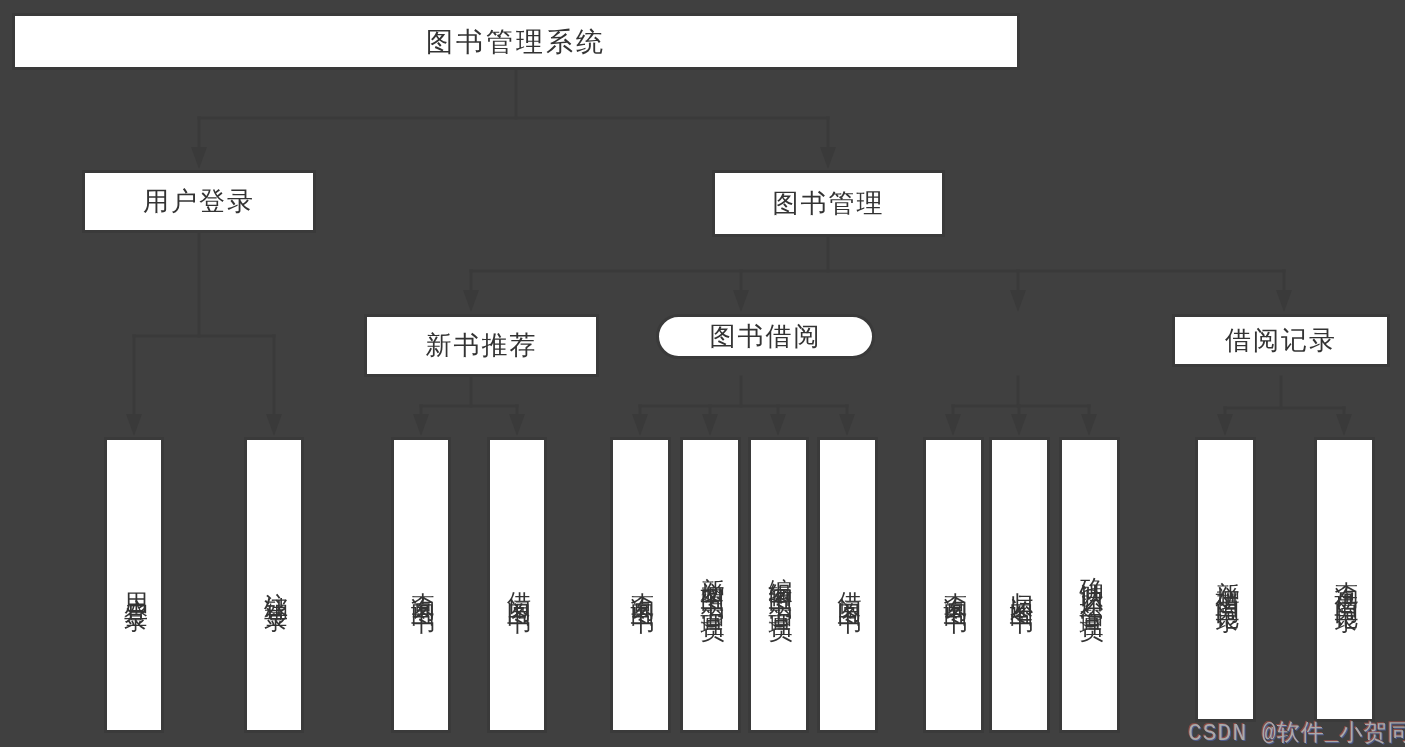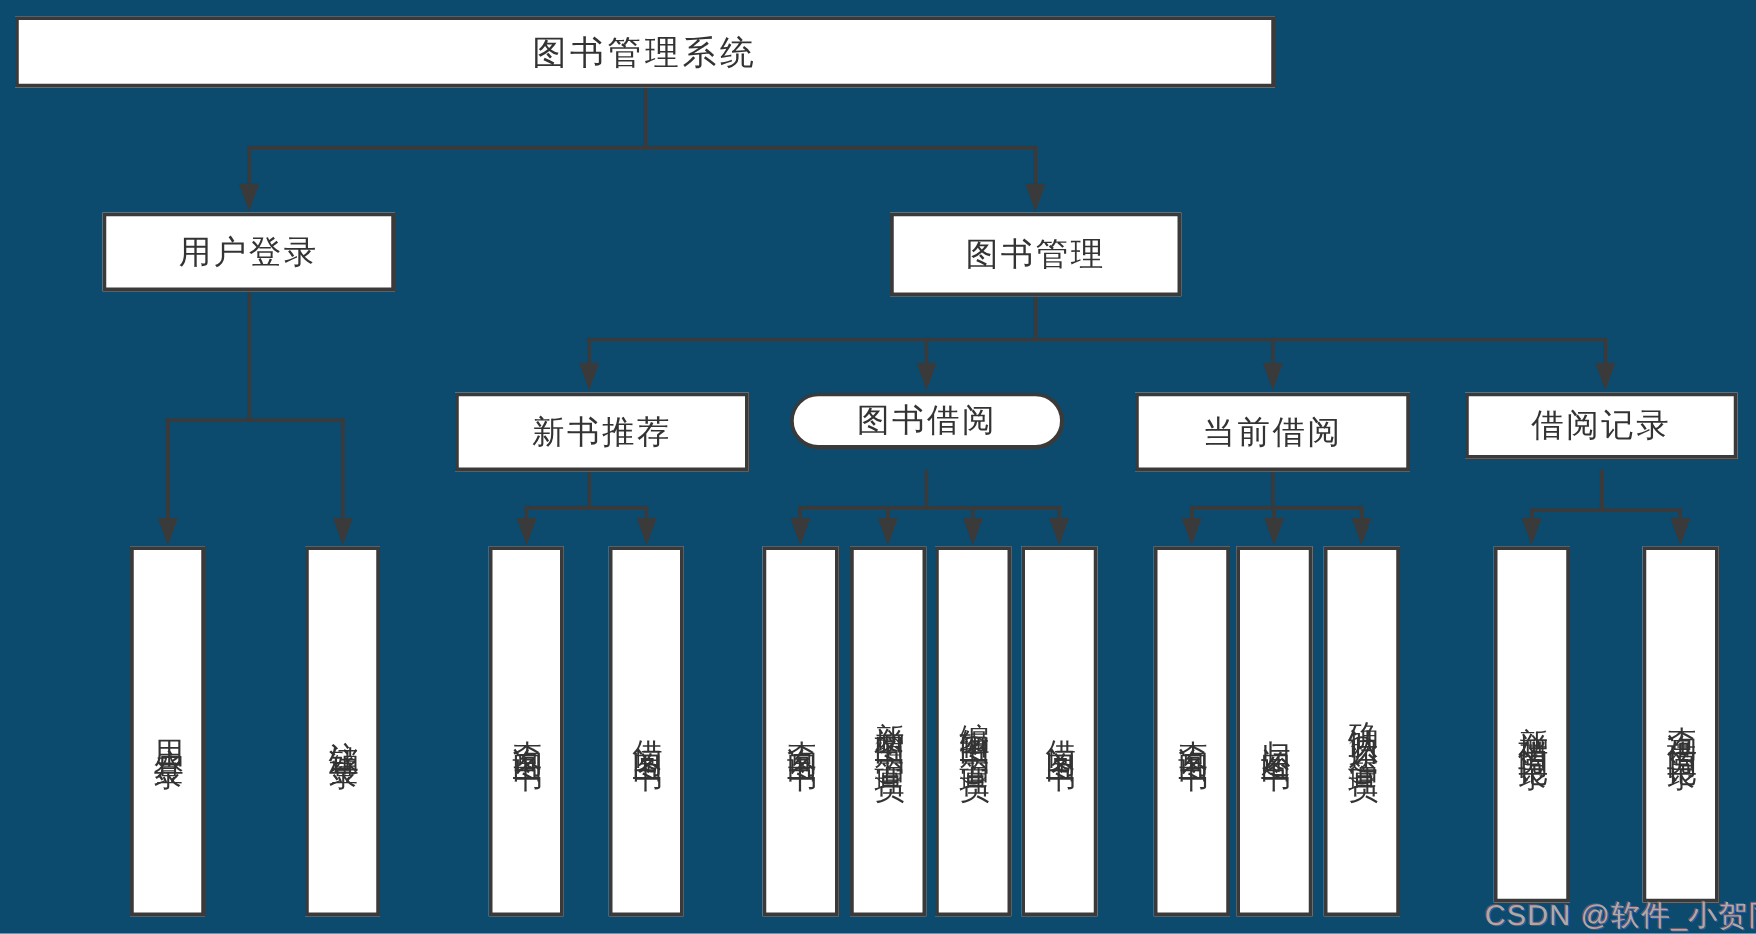--- a/index.html
+++ b/index.html
@@ -1,21 +1,21 @@
 <!DOCTYPE html>
 <html><head>
 <meta charset="utf-8">
 <style>
   html, body { margin: 0; padding: 0; background: #ffffff; }
   #stage {
     position: relative;
     width: 1405px;
     height: 747px;
-    background: #0c4a6e;
-    font-family: Liberation Sans, sans-serif;
+    background: #404040;
+    font-family: Liberation Mono, monospace;
     overflow: hidden;
   }
   #connectors {
     position: absolute;
     left: 0; top: 0;
     width: 1405px; height: 747px;
     pointer-events: none;
   }
   .node {
     position: absolute;
@@ -125,22 +125,21 @@
       <polygon points="1336,414 1352,414 1344,436"></polygon>
     </g>
   </svg>
 
   <div class="node root-node" style="left:12px; top:13px; width:1008px; height:57px;">图书管理系统</div>
 
   <div class="node h-node" style="left:82px; top:170px; width:234px; height:63px;">用户登录</div>
   <div class="node h-node" style="left:712px; top:170px; width:233px; height:67px;">图书管理</div>
 
   <div class="node h-node" style="left:364px; top:314px; width:235px; height:63px;">新书推荐</div>
-  <div class="node h-node" style="left:632px; top:314px; width:219px; height:45px;border-radius:30px;">图书借阅</div>
-  <div class="node h-node" style="left:908px; top:314px; width:220px; height:63px;">当前借阅</div>
+  <div class="node h-node" style="left:656px; top:314px; width:219px; height:45px;border-radius:30px;">图书借阅</div>
   <div class="node h-node" style="left:1172px; top:314px; width:218px; height:53px;">借阅记录</div>
 
   <div class="node leaf-node" style="left:104px; top:437px; width:60px; height:296px;">用户登录</div>
   <div class="node leaf-node" style="left:244px; top:437px; width:60px; height:296px;">注销登录</div>
 
   <div class="node leaf-node" style="left:391px; top:437px; width:60px; height:296px;">查询图书</div>
   <div class="node leaf-node" style="left:487px; top:437px; width:60px; height:296px;">借阅图书</div>
 
   <div class="node leaf-node" style="left:610px; top:437px; width:61px; height:296px;">查询图书</div>
   <div class="node leaf-node" style="left:680px; top:437px; width:61px; height:296px;">新增图书（管理员）</div>

